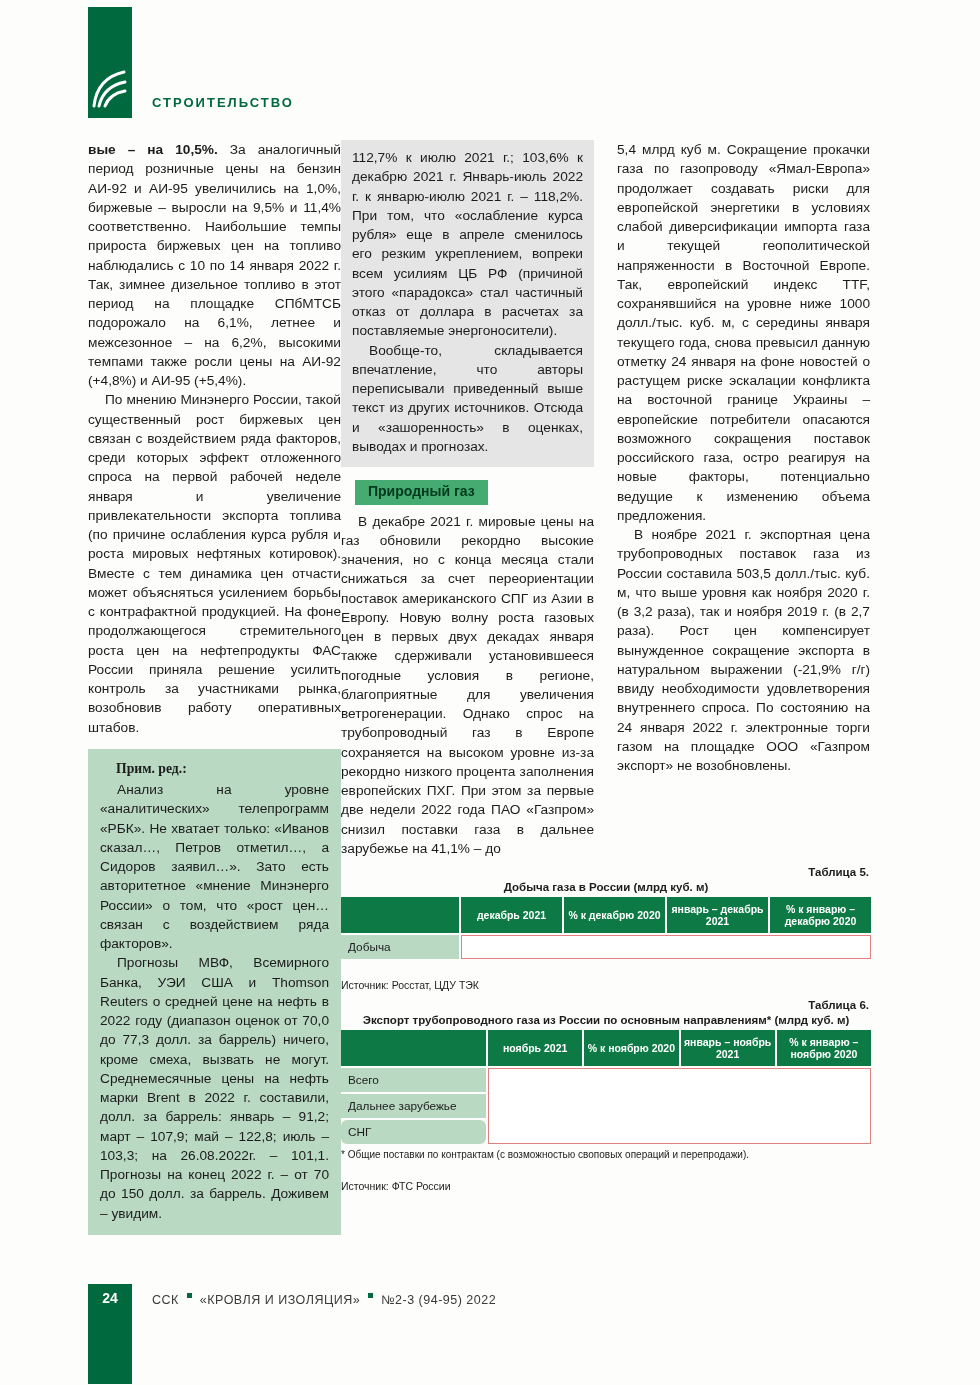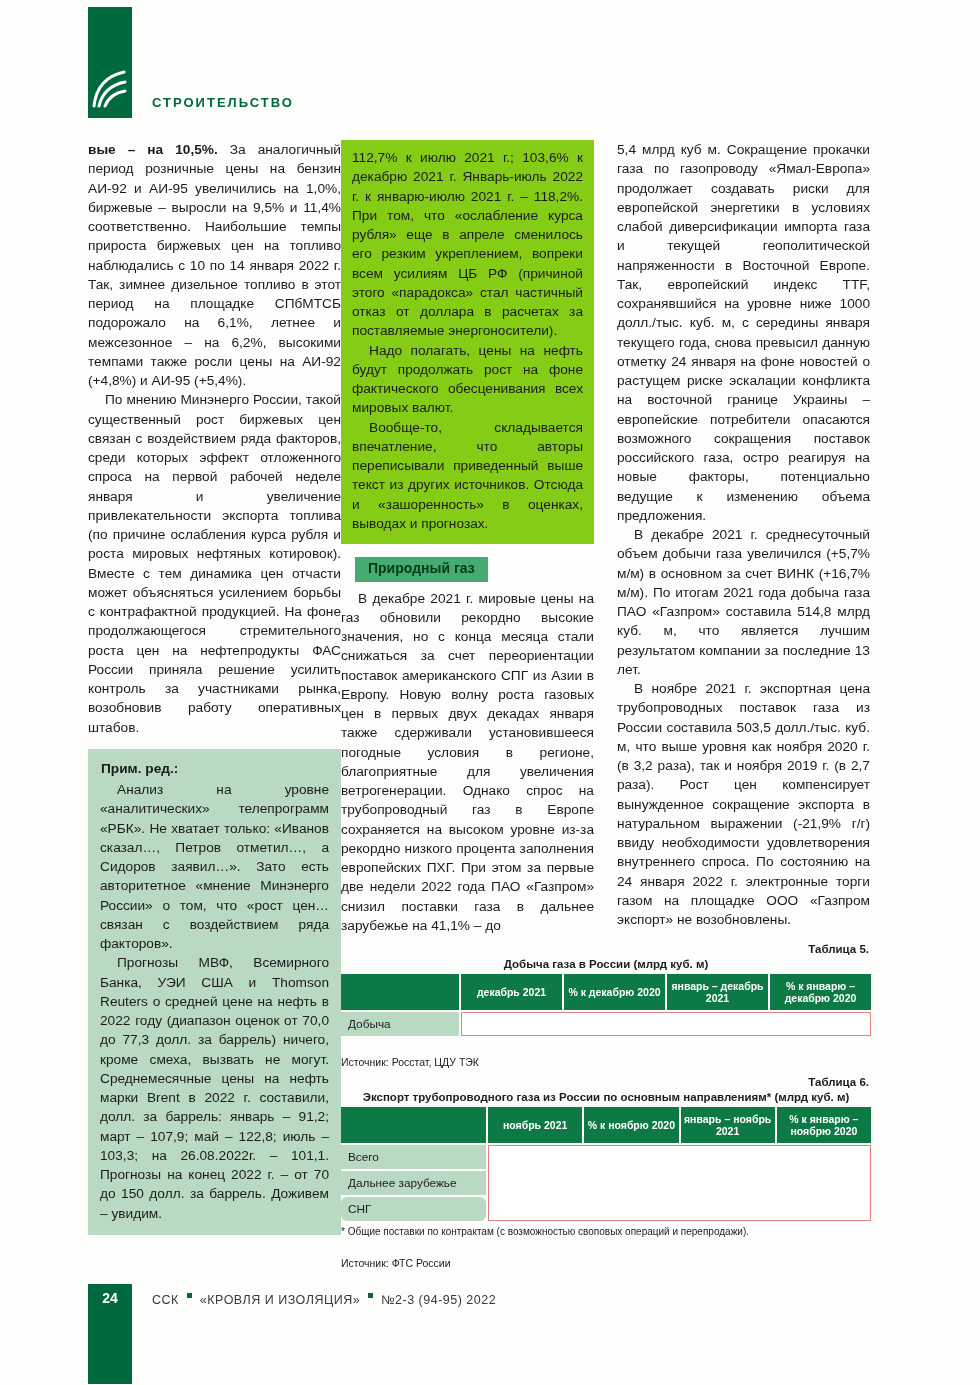--- a/index.html
+++ b/index.html
@@ -17,23 +17,23 @@
   
   .content { position:absolute; left:88px; top:140px; width:806px; display:flex; }
   .col { width:253px; font-size:13.7px; line-height:1.405; text-align:justify; }
   .right-region { width:530px; }
   .cols23 { display:flex; gap:23px; }
   .para { margin:0; }
   .indent { text-indent:17px; }
   b.lead { font-weight:bold; }
 
   .note-block { background:#b9d9c3; padding:10px 12px 12px; margin-top:12px; }
-  .note-title { margin:0 0 2px 1px; font-weight:bold; }
+  .note-title { margin:0 0 2px 16px; font-weight:bold;font-family:Liberation Serif, serif; }
 
-  .highlight-block { background:#84cc16; padding:8px 11px 11px; }
+  .highlight-block { background:#e5e5e5; padding:8px 11px 11px; }
 
   .gas-heading-wrap { margin:13px 0 7px 0; }
   .gas-heading {
     display:inline-block; margin-left:14px; padding:2px 13px 3px;
     background:#46ab70; color:#00391d; font-weight:bold; font-size:14px;
   }
 
   
   .tables { margin-top:4px; }
   .table-label { text-align:right; font-weight:bold; font-size:11.5px; margin:8px 2px 3px 0; }
@@ -95,32 +95,30 @@
         <p class="para indent">Прогнозы МВФ, Всемирного Банка, УЭИ США и Thomson Reuters о средней цене на нефть в 2022 году (диапазон оценок от 70,0 до 77,3 долл. за баррель) ничего, кроме смеха, вызвать не могут. Среднемесячные цены на нефть марки Brent в 2022 г. составили, долл. за баррель: январь – 91,2; март – 107,9; май – 122,8; июль – 103,3; на 26.08.2022г. – 101,1. Прогнозы на конец 2022 г. – от 70 до 150 долл. за баррель. Доживем – увидим.</p>
       </div>
     </div>
 
     <div class="right-region">
       <div class="cols23">
 
         <div class="col">
           <div class="highlight-block">
             <p class="para">112,7% к июлю 2021 г.; 103,6% к декабрю 2021 г. Январь-июль 2022 г. к январю-июлю 2021 г. – 118,2%. При том, что «ослабление курса рубля» еще в апреле сменилось его резким укреплением, вопреки всем усилиям ЦБ РФ (причиной этого «парадокса» стал частичный отказ от доллара в расчетах за поставляемые энергоносители).</p>
-            <p class="para indent">Надо полагать, цены на нефть будут продолжать рост на фоне фактического обесценивания всех мировых валют.</p>
             <p class="para indent">Вообще-то, складывается впечатление, что авторы переписывали приведенный выше текст из других источников. Отсюда и «зашоренность» в оценках, выводах и прогнозах.</p>
           </div>
           <div class="gas-heading-wrap">
             <span class="gas-heading">Природный газ</span>
           </div>
           <p class="para indent">В декабре 2021 г. мировые цены на газ обновили рекордно высокие значения, но с конца месяца стали снижаться за счет переориентации поставок американского СПГ из Азии в Европу. Новую волну роста газовых цен в первых двух декадах января также сдерживали установившееся погодные условия в регионе, благоприятные для увеличения ветрогенерации. Однако спрос на трубопроводный газ в Европе сохраняется на высоком уровне из-за рекордно низкого процента заполнения европейских ПХГ. При этом за первые две недели 2022 года ПАО «Газпром» снизил поставки газа в дальнее зарубежье на 41,1% – до</p>
         </div>
 
         <div class="col">
           <p class="para">5,4 млрд куб м. Сокращение прокачки газа по газопроводу «Ямал-Европа» продолжает создавать риски для европейской энергетики в условиях слабой диверсификации импорта газа и текущей геополитической напряженности в Восточной Европе. Так, европейский индекс TTF, сохранявшийся на уровне ниже 1000 долл./тыс. куб. м, с середины января текущего года, снова превысил данную отметку 24 января на фоне новостей о растущем риске эскалации конфликта на восточной границе Украины – европейские потребители опасаются возможного сокращения поставок российского газа, остро реагируя на новые факторы, потенциально ведущие к изменению объема предложения.</p>
-          <p class="para indent">В декабре 2021 г. среднесуточный объем добычи газа увеличился (+5,7% м/м) в основном за счет ВИНК (+16,7% м/м). По итогам 2021 года добыча газа ПАО «Газпром» составила 514,8 млрд куб. м, что является лучшим результатом компании за последние 13 лет.</p>
           <p class="para indent">В ноябре 2021 г. экспортная цена трубопроводных поставок газа из России составила 503,5 долл./тыс. куб. м, что выше уровня как ноября 2020 г. (в 3,2 раза), так и ноября 2019 г. (в 2,7 раза). Рост цен компенсирует вынужденное сокращение экспорта в натуральном выражении (-21,9% г/г) ввиду необходимости удовлетворения внутреннего спроса. По состоянию на 24 января 2022 г. электронные торги газом на площадке ООО «Газпром экспорт» не возобновлены.</p>
         </div>
       </div>
 
       <div class="tables">
 
         <div class="table-label">Таблица 5.</div>
         <div class="table-title">Добыча газа в России (млрд куб. м)</div>
         <div class="tbl tbl-5">
           <div class="th"></div>

